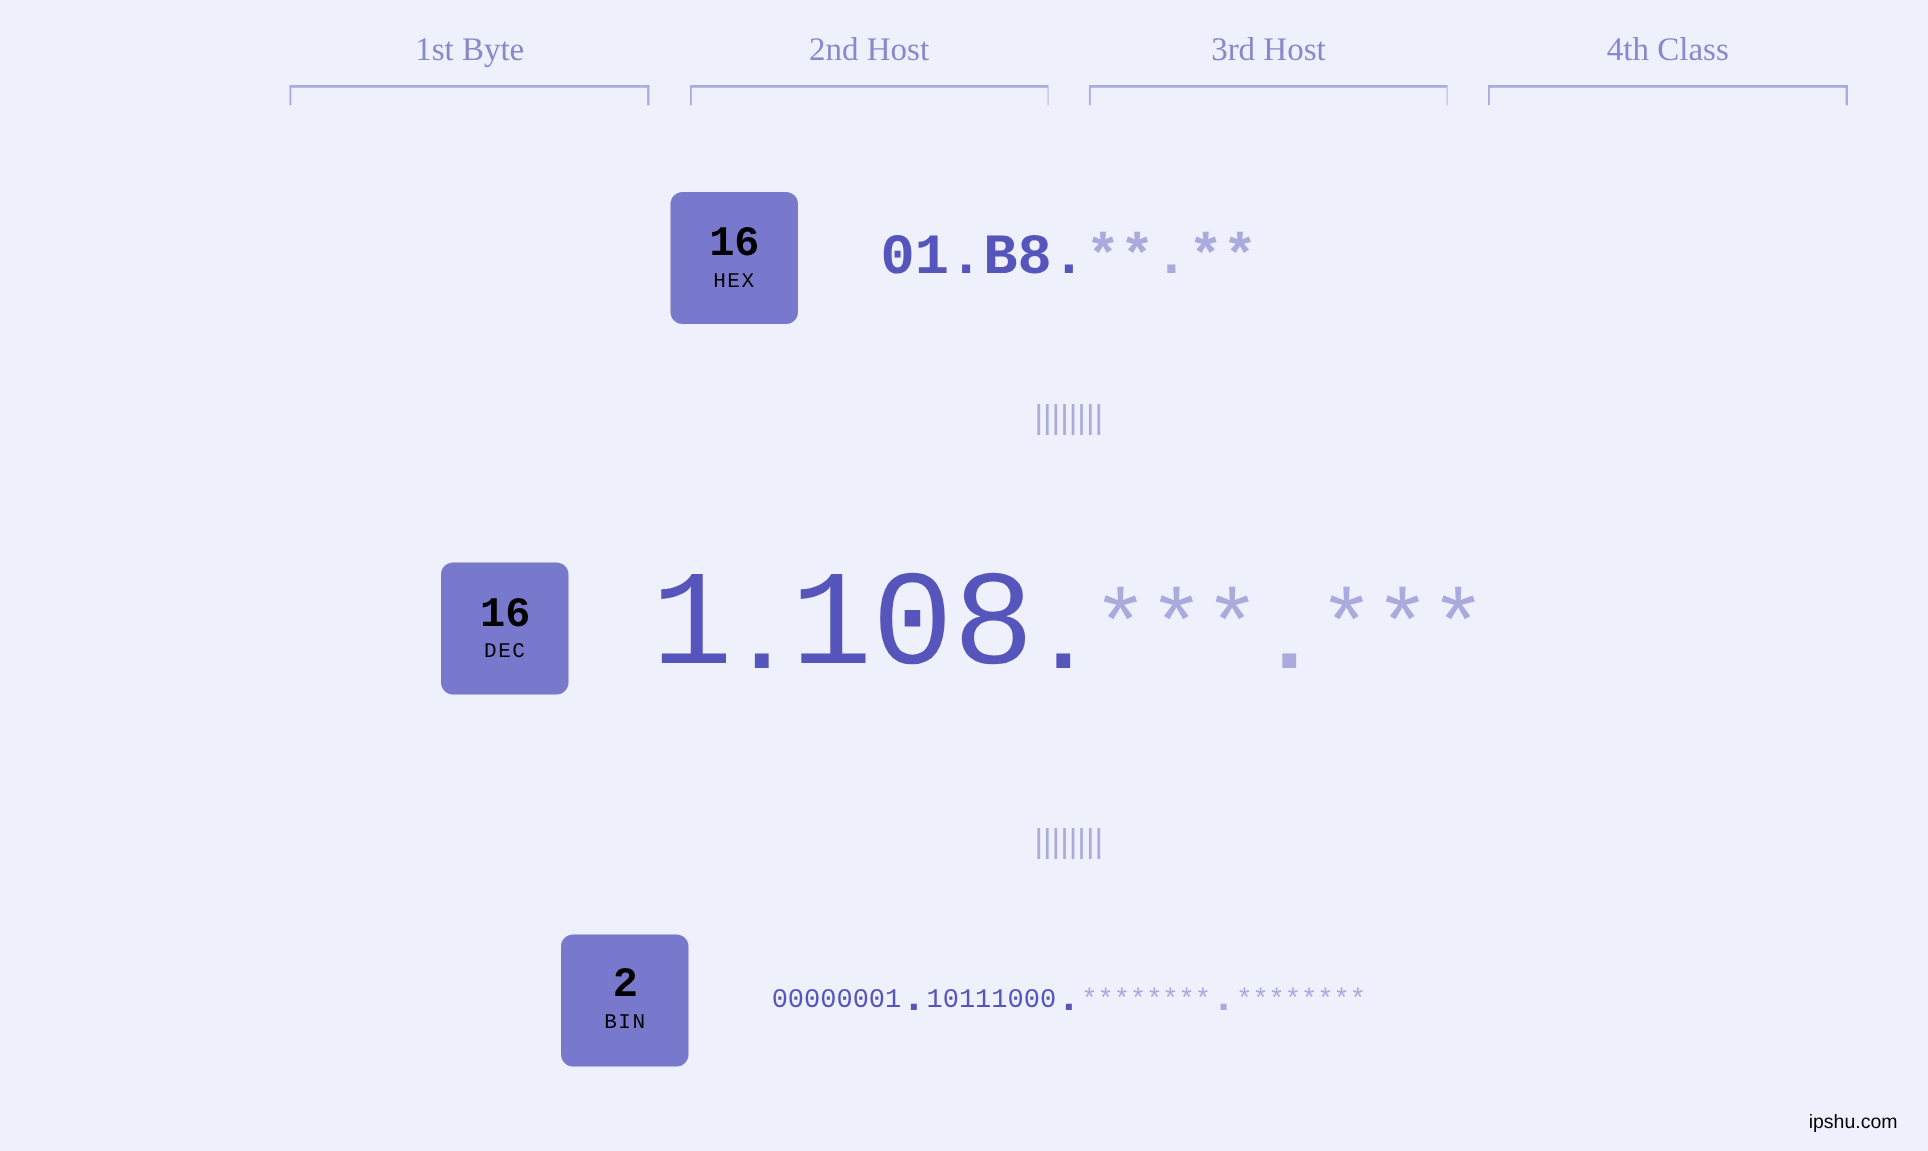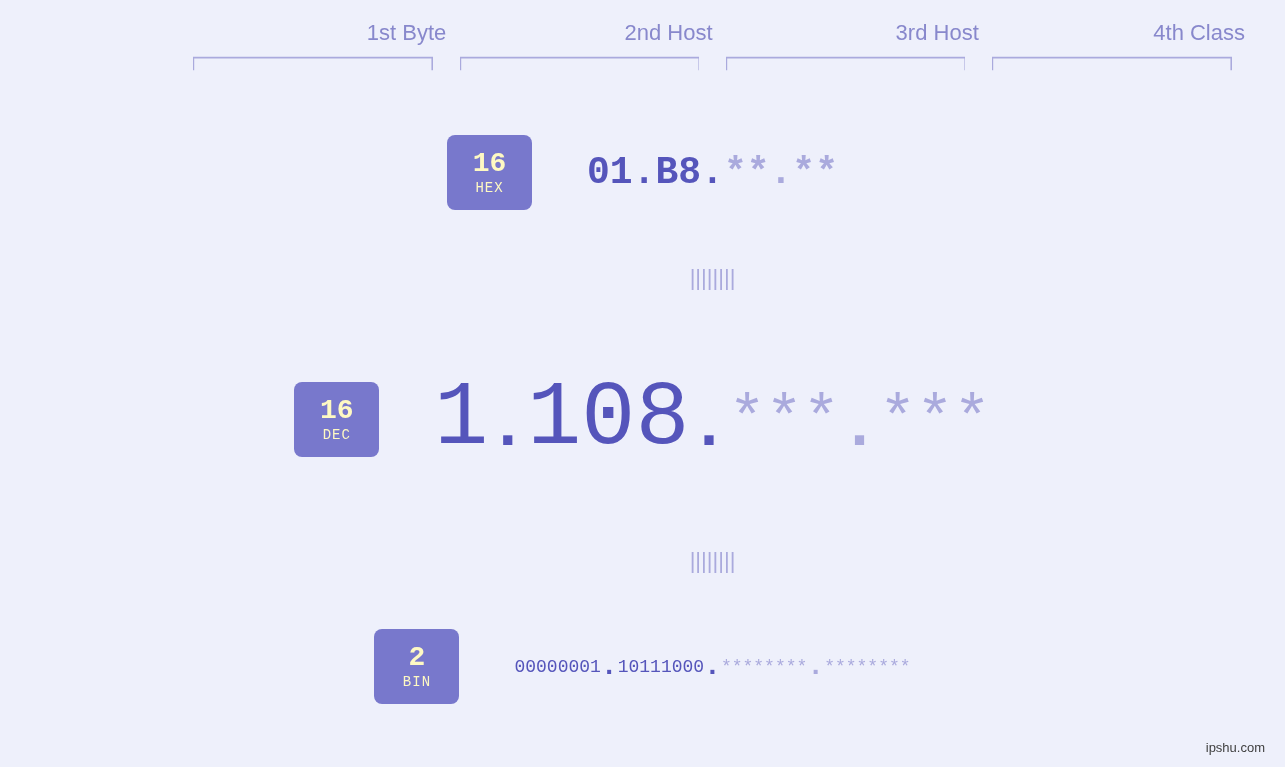--- a/index.html
+++ b/index.html
@@ -24,24 +24,24 @@
 
     
     .byte-headers {
       display: flex;
       width: 100%;
       padding-left: 140px;
       margin-bottom: 8px;
     }
     .byte-header {
       flex: 1;
-      text-align: right;
+      text-align: center;
       color: #8888cc;
       font-size: 22px;
-      font-family: Liberation Sans, sans-serif;
+      font-family: Liberation Serif, serif;
       font-weight: normal;
     }
 
     
     .brackets-row {
       display: flex;
       width: 100%;
       padding-left: 140px;
       margin-bottom: 10px;
     }
@@ -58,28 +58,28 @@
 
     
     .data-row {
       display: flex;
       align-items: center;
       flex: 1;
     }
 
     .label-box {
       width: 85px;
-      height: 75px;
+      height: 88px;
       background-color: #7878cc;
       border-radius: 8px;
       display: flex;
       flex-direction: column;
       align-items: center;
       justify-content: center;
-      color: #fef9c3;
+      color: #000000;
       flex-shrink: 0;
       margin-right: 55px;
     }
     .label-number {
       font-size: 28px;
       font-weight: bold;
       line-height: 1.1;
     }
     .label-base {
       font-size: 14px;
@@ -214,21 +214,21 @@
       font-family: 'Courier New', Courier, monospace;
       padding-left: 140px;
       margin-bottom: 6px;
     }
 
     
     .watermark {
       position: absolute;
       bottom: 12px;
       right: 20px;
-      color: #404040;
+      color: #000000;
       font-size: 13px;
       font-family: Arial, sans-serif;
       text-align: right;
     }
   </style>
 </head>
 <body>
 
 <div class="main-container">
 

